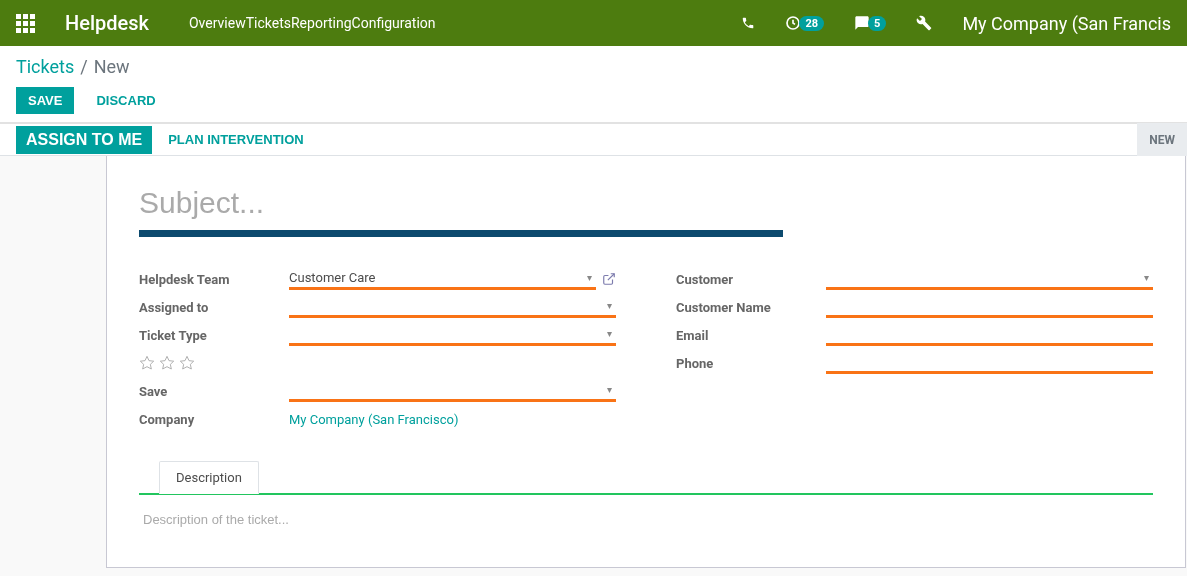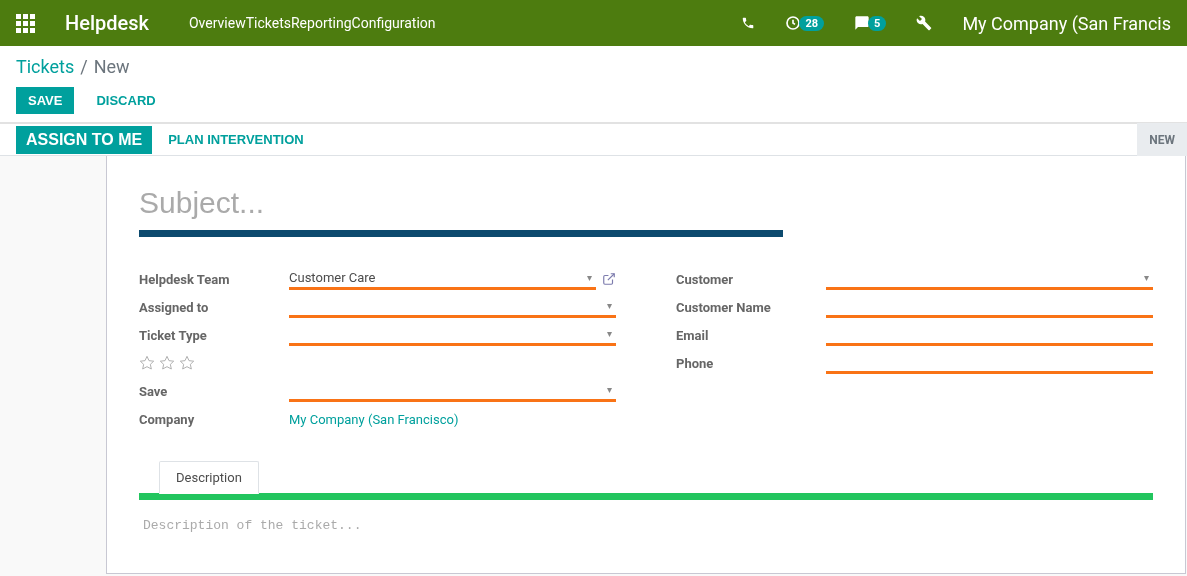--- a/index.html
+++ b/index.html
@@ -52,24 +52,24 @@
     .form-field.noborder { border-bottom: none; }
     .form-field .val { flex:1; color:#4c4c4c; }
     .form-field .link-val { color: #00a09d; cursor: pointer; }
     .caret { color: #888; font-size: 10px; cursor:pointer; padding: 0 4px; }
     .ext-link { color: #7c7bad; cursor:pointer; margin-left:6px; display:inline-flex; }
     
     .stars { display: flex; gap: 4px; }
     .star { width:16px; height:16px; cursor:pointer; }
     .star svg { fill: none; stroke: #aaa; stroke-width:1.4; }
 
-    .tabs { margin-top: 28px; border-bottom: 7px solid #22c55e; display:flex;padding-left:20px; }
+    .tabs { margin-top: 28px; border-bottom: 2px solid #22c55e; display:flex;padding-left:20px; }
     .tab { padding: 8px 16px; border: 1px solid #dee2e6; border-bottom: 1px solid #fff; background:#fff; margin-bottom:-1px; color:#4c4c4c; cursor:pointer; font-size:13px; border-radius: 2px 2px 0 0; }
     .tab-content { padding: 16px 4px; }
-    .desc-input { width:100%; border:none; outline:none; font-size:13px; color:#4c4c4c;font-family:Liberation Mono, monospace; }
+    .desc-input { width:100%; border:none; outline:none; font-size:13px; color:#4c4c4c; }
     .desc-input::placeholder { color:#aaa; }
   </style>
 </head>
 <body>
 
 <div class="navbar">
   <div class="apps-icon">
     <span></span>
       <span></span>
       <span></span>

